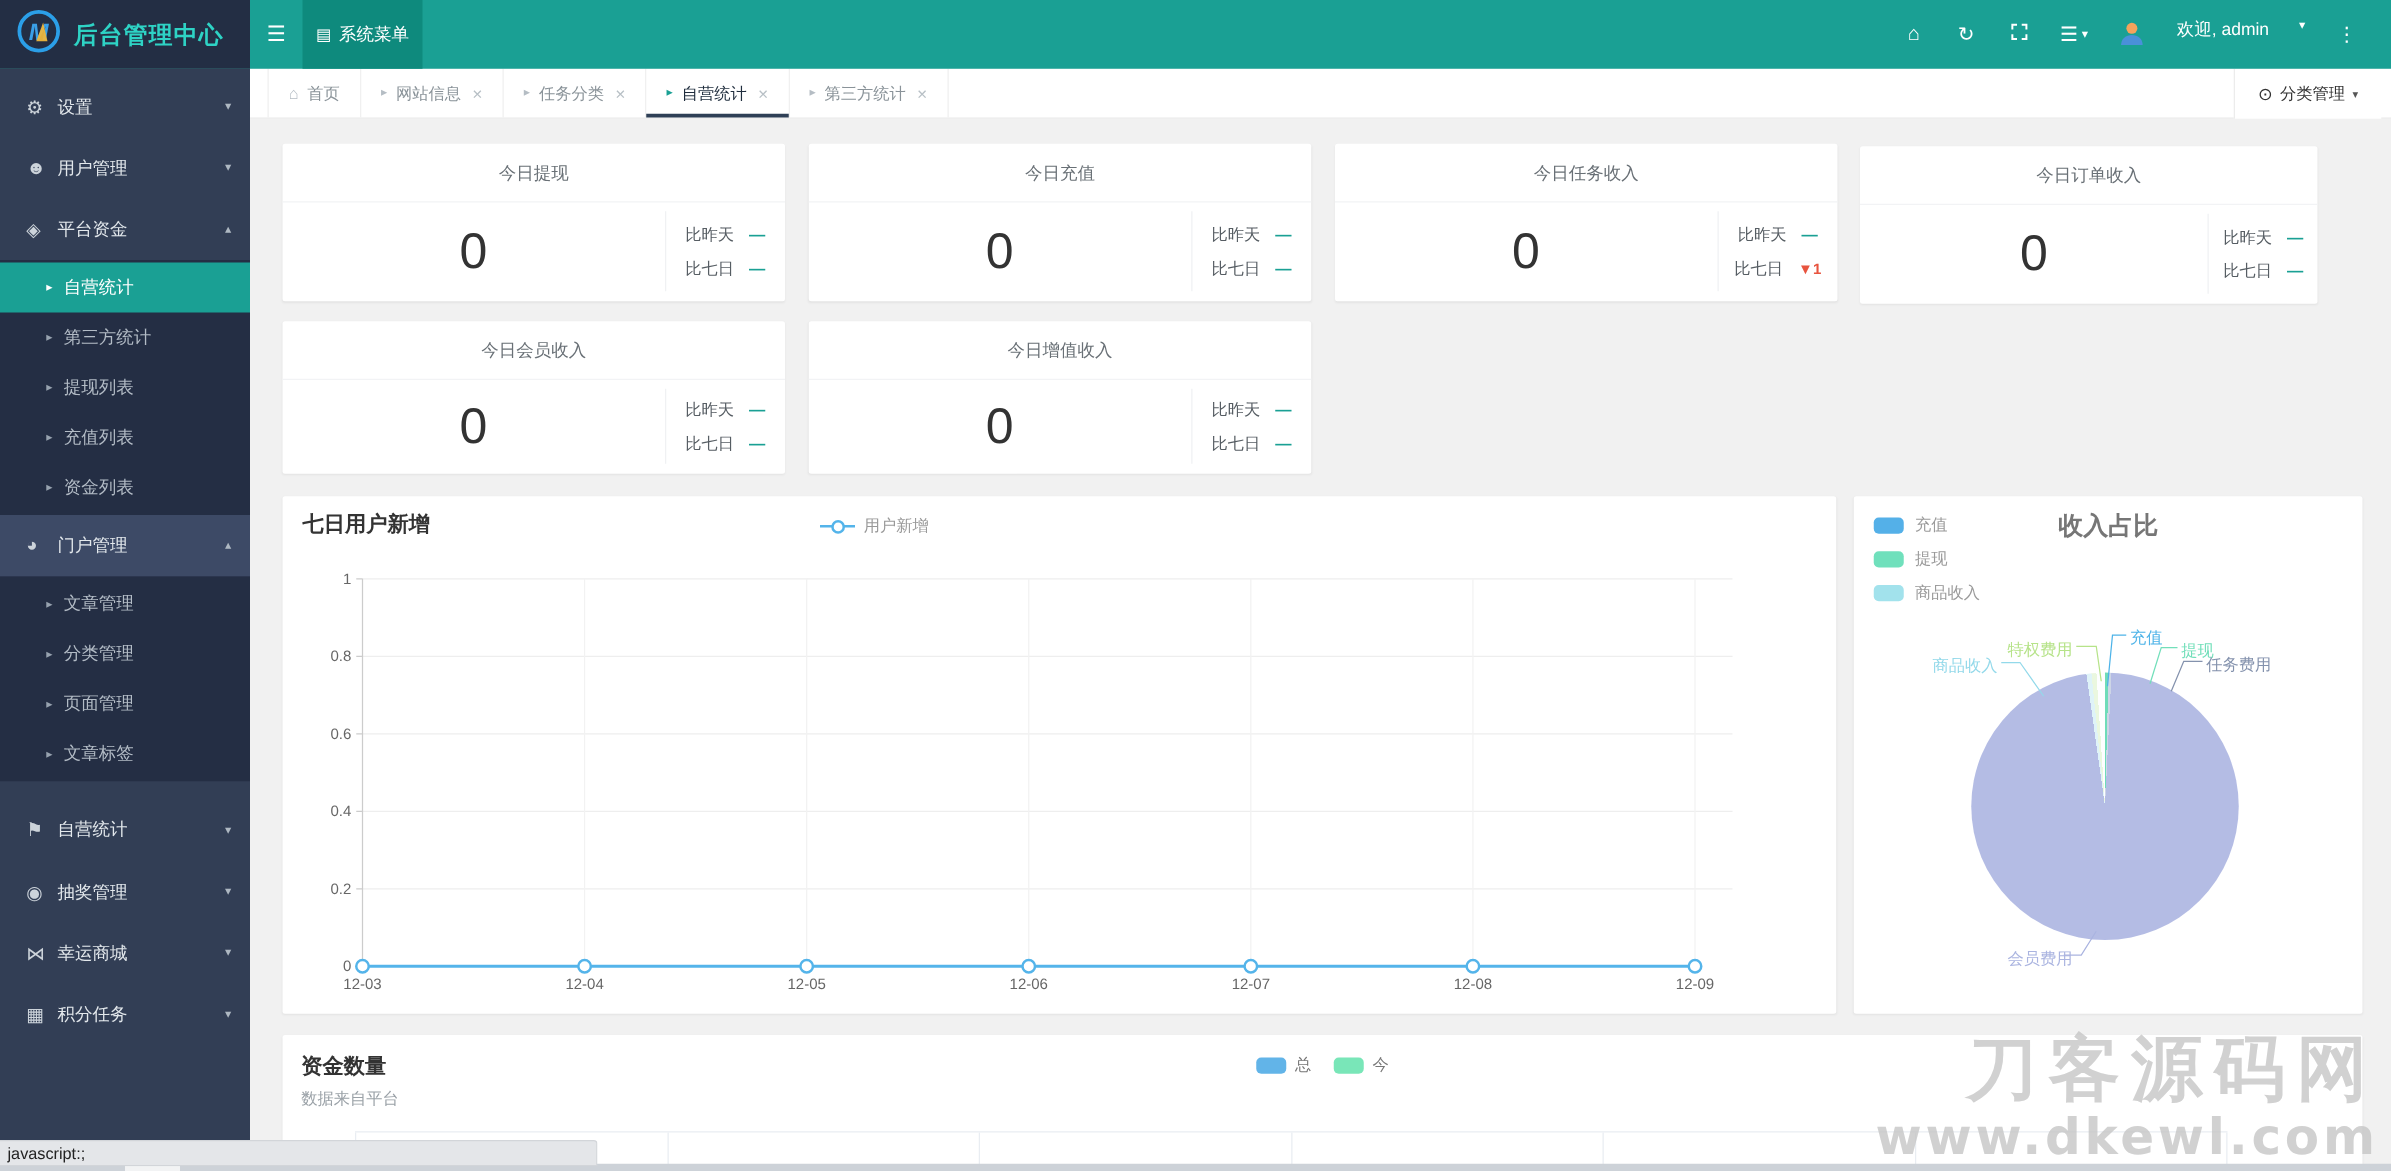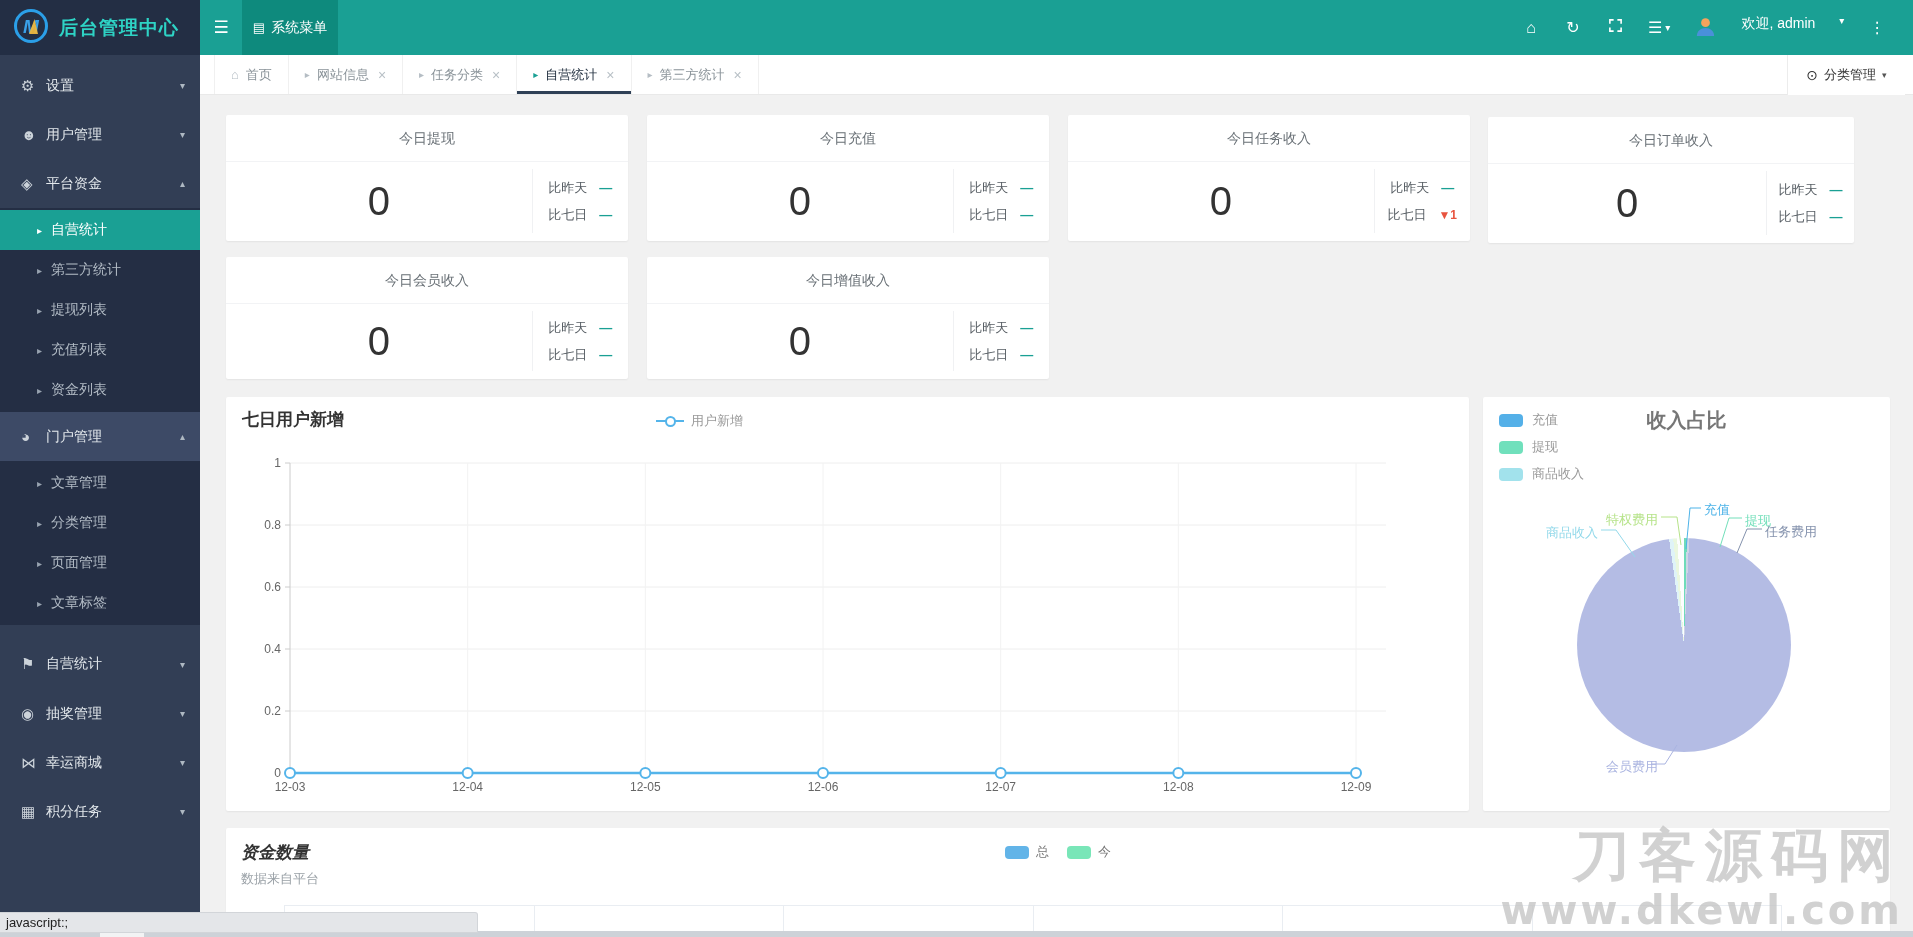--- a/index.html
+++ b/index.html
@@ -73,21 +73,21 @@
   .lbl-chongzhi { left:221px; top:104px; color:#4db3e8; }
   .lbl-tixian   { left:262px; top:115px; color:#72dfba; }
   .lbl-renwu    { left:282px; top:126px; color:#8492ad; }
   .lbl-tequan   { left:93px;  top:114px; width:82px; text-align:right; color:#b6e389; }
   .lbl-shangpin { left:33px;  top:127px; width:82px; text-align:right; color:#93d9ea; }
   .lbl-huiyuan  { left:123px; top:361px; color:#aab4e0; }
   .pie-leaders { position:absolute; left:0; top:0; }
 
   
   .funds-card { left:226px; top:828px; width:1664px; height:190px; }
-  .funds-title { position:absolute; left:15px; top:13px; font-size:17px; font-weight:bold; color:#333;font-style:italic; }
+  .funds-title { position:absolute; left:15px; top:13px; font-size:17px; font-weight:bold; color:#333; }
   .funds-sub { position:absolute; left:15px; top:42px; font-size:13px; color:#9aa1a7; }
   .funds-legend { position:absolute; left:50%; transform:translateX(-50%); top:15px; display:flex; gap:18px; align-items:center; font-size:13px; color:#777; }
   .fl-item { display:flex; gap:7px; align-items:center; cursor:pointer; }
   .fl-chip { width:24px; height:13px; border-radius:4px; }
   .funds-table { position:absolute; left:58px; right:108px; top:77px; height:90px; border-top:1px solid #e9edf2; display:flex; }
   .ft-col { flex:1; border-right:1px solid #e9edf2; height:60px; }
   .ft-col:first-child { border-left:1px solid #e9edf2; }
 
   
   .wm { position:absolute; right:10px; top:824px; text-align:right; z-index:40; color:#c6c6c6; opacity:.8; font-weight:bold; pointer-events:none; }

